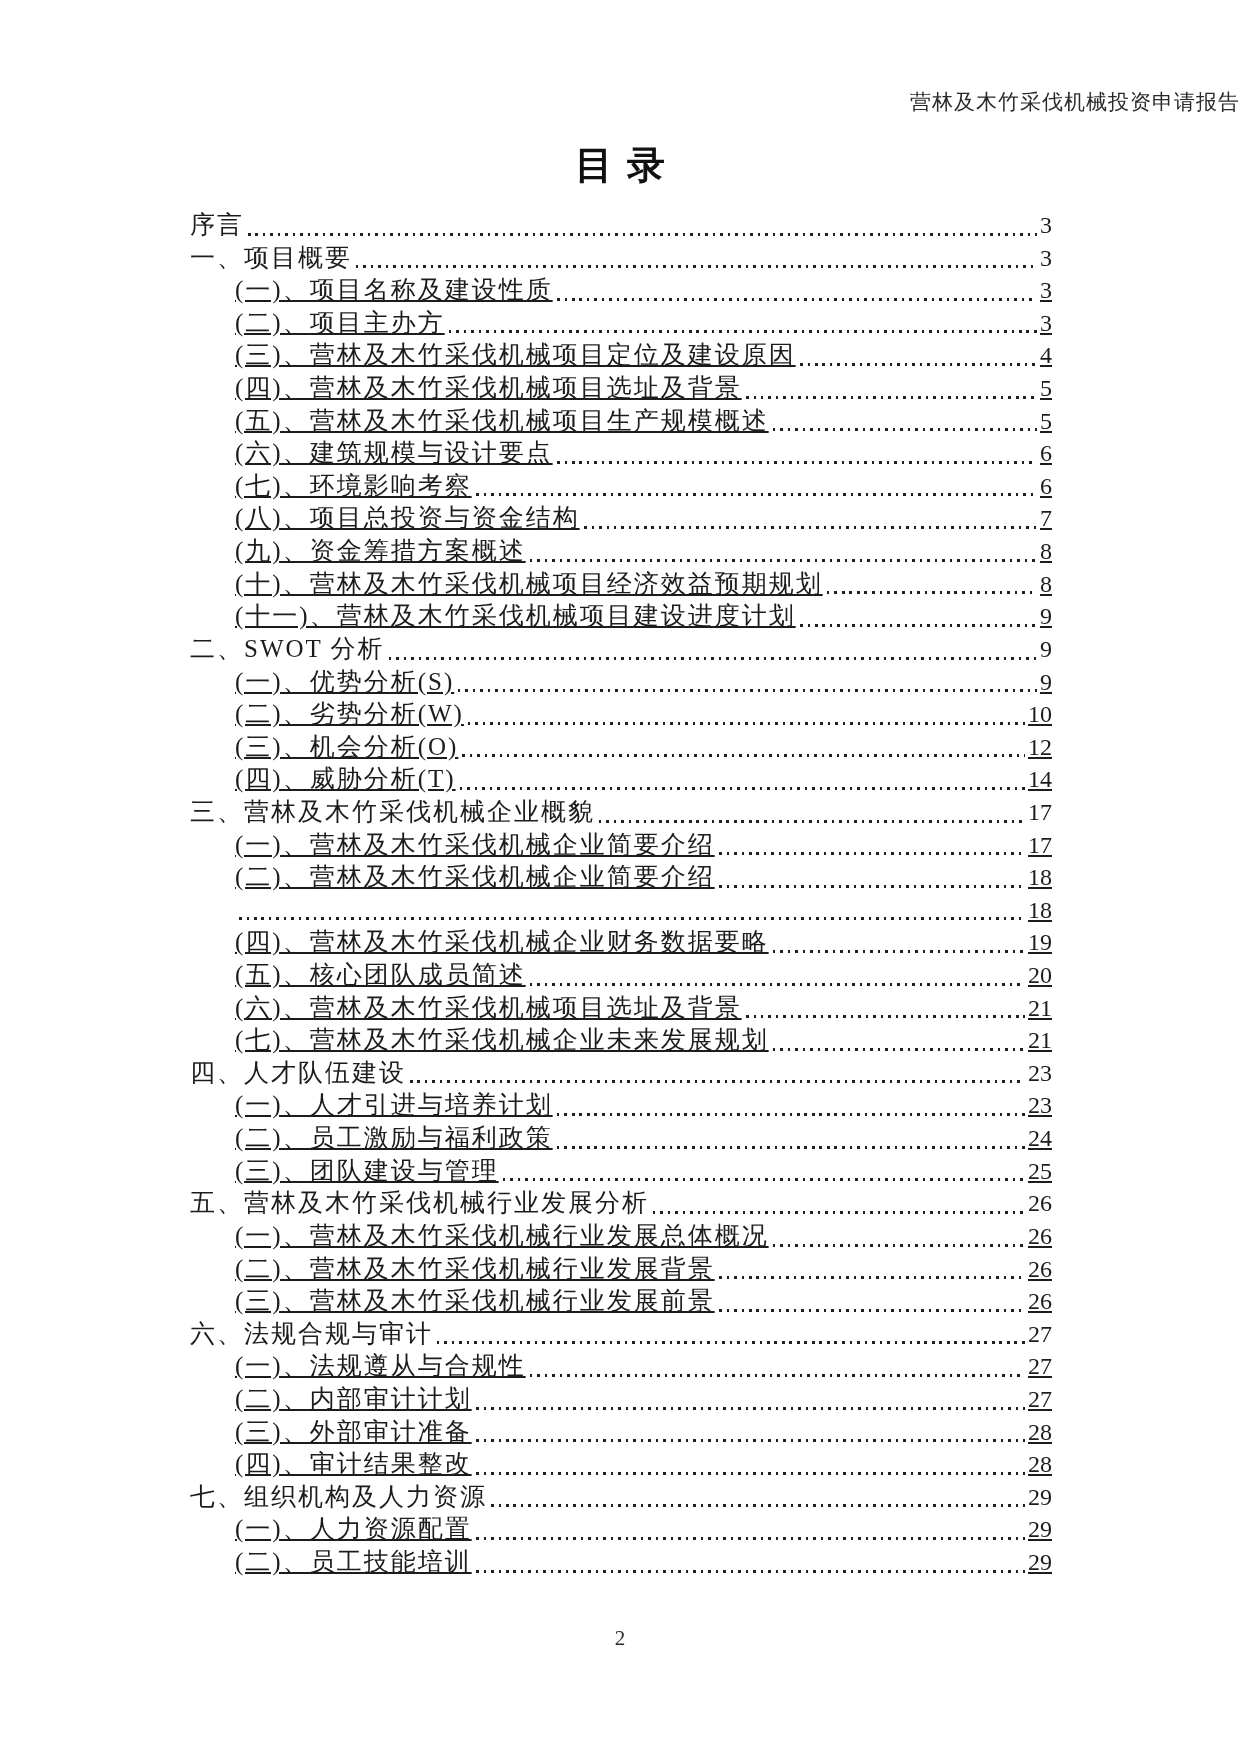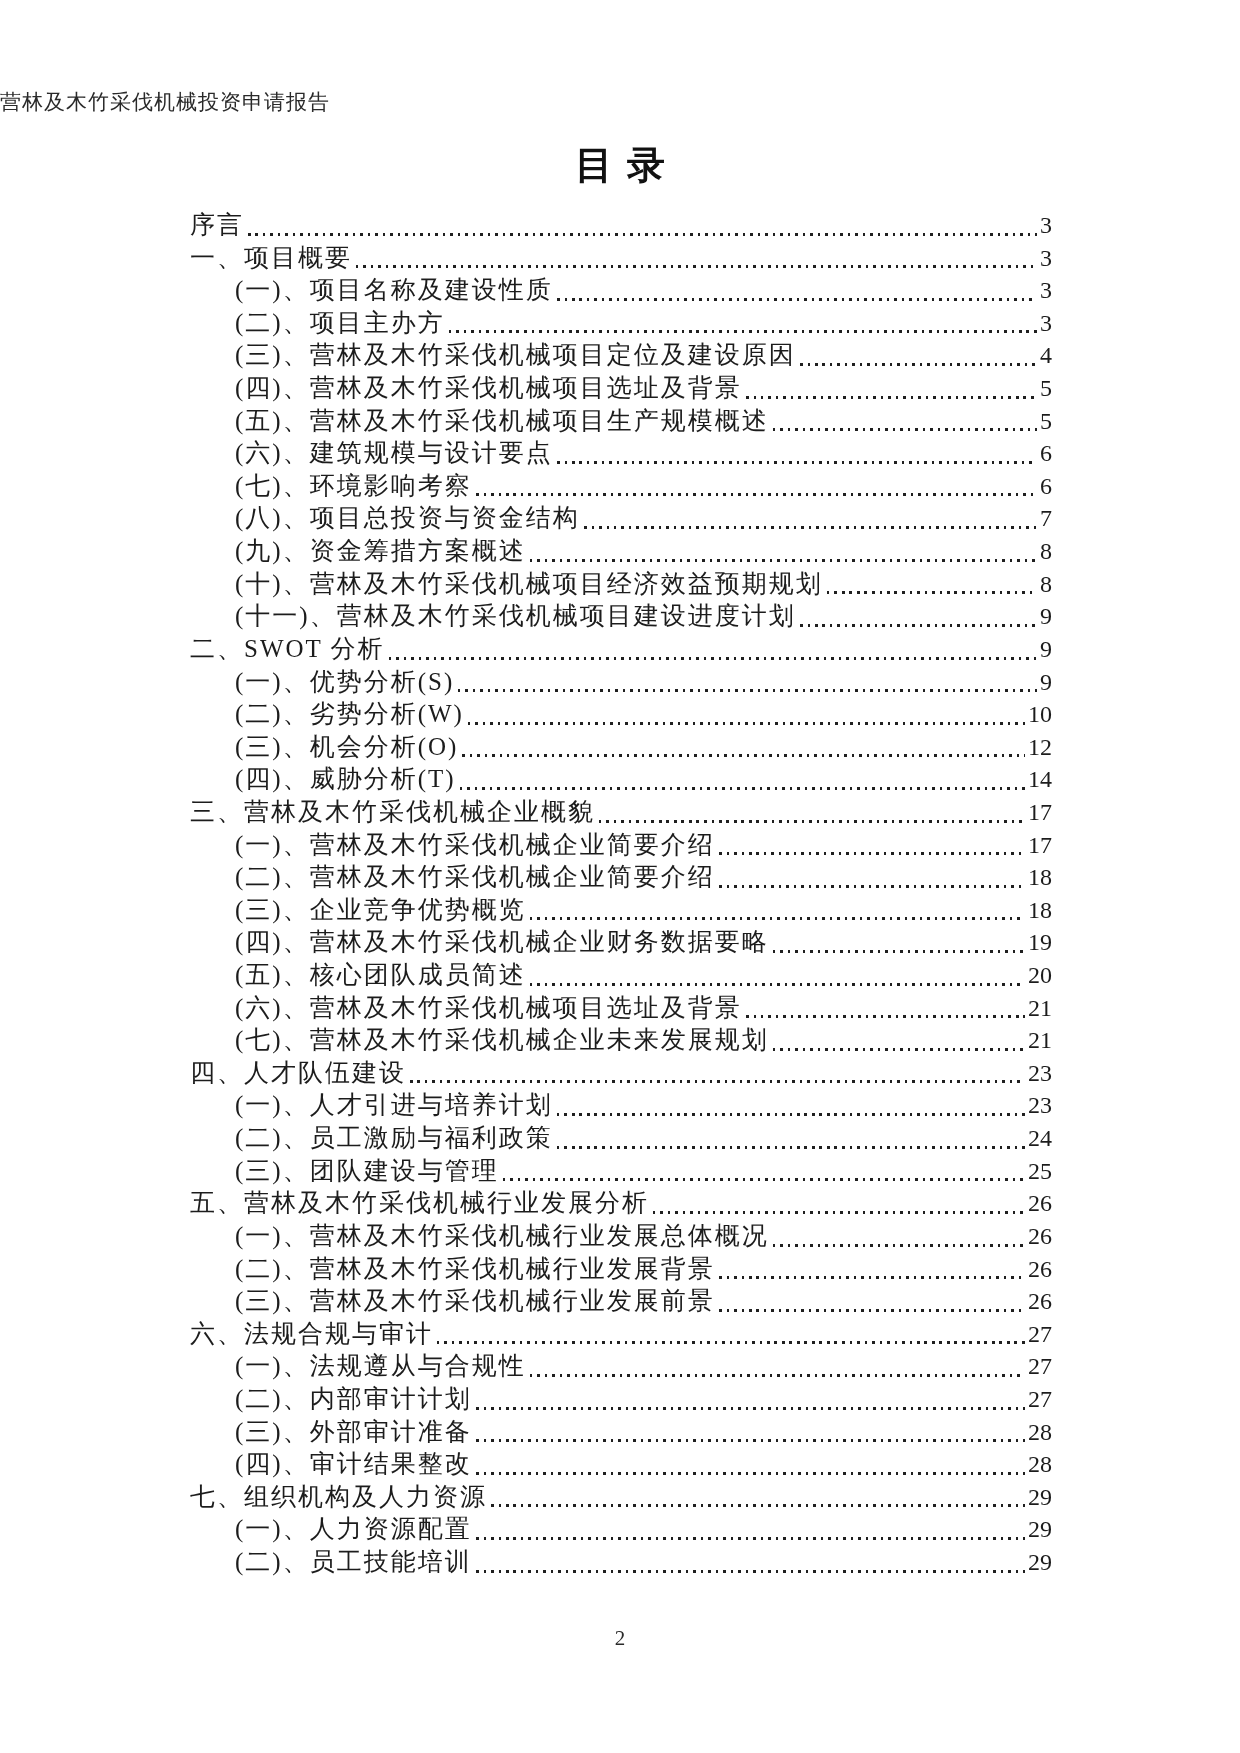--- a/index.html
+++ b/index.html
@@ -14,21 +14,21 @@
     background: #ffffff;
     font-family: "Liberation Serif", "DejaVu Serif", serif;
     color: #1c1c1c;
     overflow: hidden;
   }
   .doc-header {
     position: absolute;
     top: 88px;
     left: 0;
     width: 100%;
-    text-align: left;
+    text-align: right;
     font-size: 21px;
     letter-spacing: 1px;
     color: #2a2a2a;
   }
   .toc-title {
     position: absolute;
     top: 140px;
     left: 0;
     width: 100%;
     margin: 0;
@@ -47,20 +47,21 @@
   }
   .toc-row {
     display: flex;
     height: 32.62px;
     line-height: 32.62px;
     white-space: nowrap;
     font-size: 25px;
   }
   .toc-row.level-1 {
     padding-left: 45px;
+    text-decoration: underline;
   }
   .toc-label {
     flex: 0 0 auto;
     letter-spacing: 2px;
   }
   .leader {
     flex: 1 1 auto;
     align-self: flex-end;
     height: 3px;
     margin: 0 3px 6px 4px;
@@ -190,21 +191,20 @@
         <span class="toc-label">(一)、营林及木竹采伐机械企业简要介绍</span>
         <span class="leader"></span>
         <span class="toc-page">17</span>
       </div>
       <div class="toc-row level-1">
         <span class="toc-label">(二)、营林及木竹采伐机械企业简要介绍</span>
         <span class="leader"></span>
         <span class="toc-page">18</span>
       </div>
       <div class="toc-row level-1">
-        <span class="toc-label">(三)、企业竞争优势概览</span>
         <span class="leader"></span>
         <span class="toc-page">18</span>
       </div>
       <div class="toc-row level-1">
         <span class="toc-label">(四)、营林及木竹采伐机械企业财务数据要略</span>
         <span class="leader"></span>
         <span class="toc-page">19</span>
       </div>
       <div class="toc-row level-1">
         <span class="toc-label">(五)、核心团队成员简述</span>

